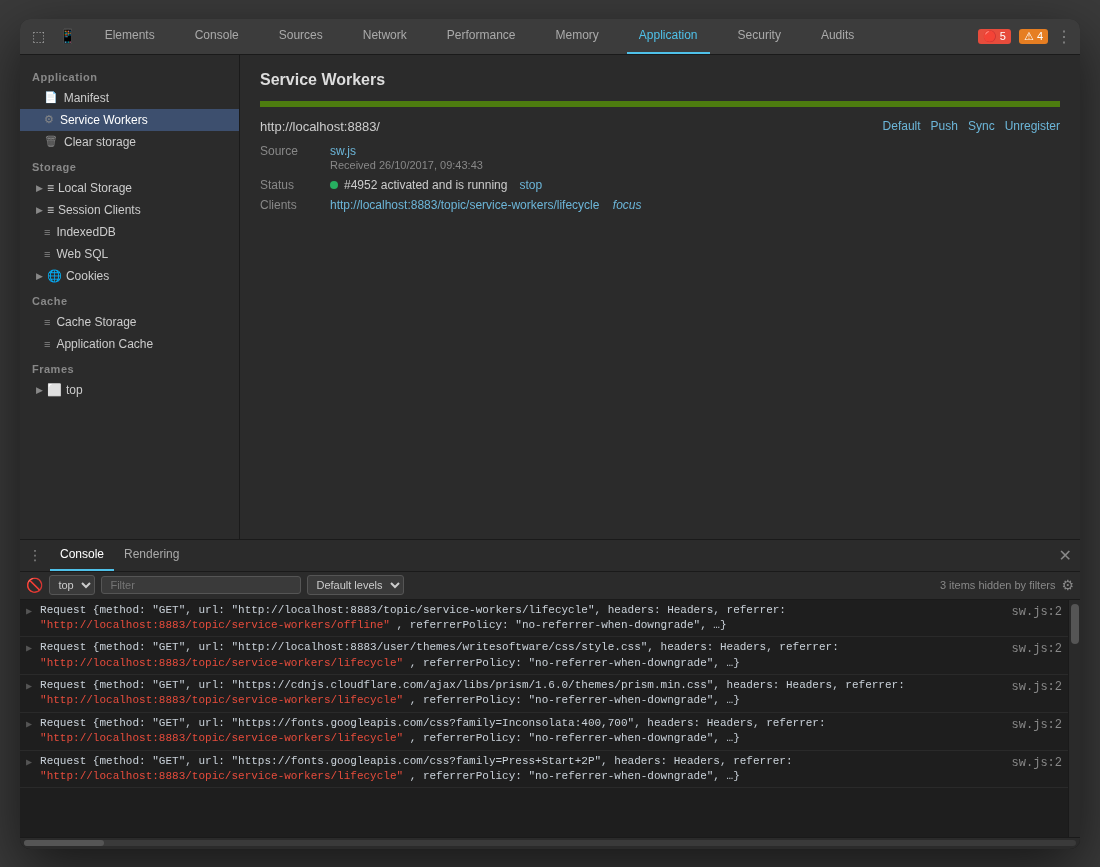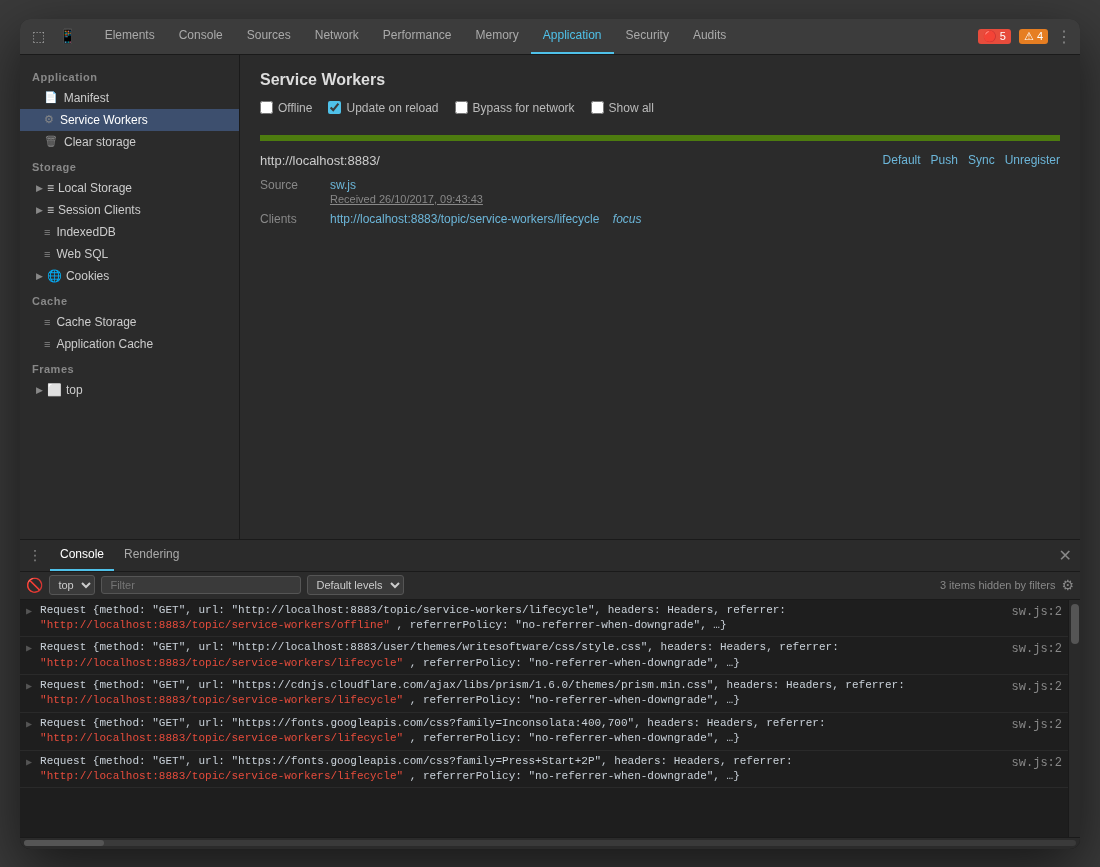--- a/index.html
+++ b/index.html
@@ -69,21 +69,21 @@
       margin-right: 12px;
     }
     .toolbar-icon-btn {
       color: #aaa;
       cursor: pointer;
       font-size: 14px;
       padding: 2px 4px;
     }
     .nav-tabs {
       display: flex;
-      gap: 0;
+      gap: 16px;
       height: 100%;
       align-items: stretch;
       justify-content: center;
     }
     .nav-tab {
       padding: 0 12px;
       display: flex;
       align-items: center;
       color: #aaa;
       cursor: pointer;
@@ -421,21 +421,21 @@
       background: #3a3a3a;
       border-radius: 3px;
       position: relative;
     }
     .bottom-scrollbar-thumb {
       width: 80px;
       height: 6px;
       background: #555;
       border-radius: 3px;
     }
-    .received-text { color: #888; font-size: 11px; text-decoration: underline; }
+    .received-text { color: #888; font-size: 11px; }
   </style>
 </head>
 <body>
 
 <div class="window">
 
 
   <div class="toolbar">
     <div class="toolbar-icons">
       <span class="toolbar-icon-btn">⬚</span>
@@ -521,38 +521,20 @@
         <div class="sidebar-item-group">
           <span class="chevron">▶</span>
           <span class="icon">⬜</span>
           <span>top</span>
         </div>
       </div>
 
       <div class="content-panel">
         <div class="sw-title">Service Workers</div>
 
-        <div class="sw-options">
-          <label class="checkbox-label">
-            <input type="checkbox" style="">
-            <span>Offline</span>
-          </label>
-          <label class="checkbox-label">
-            <input type="checkbox" checked="" style="">
-            <span>Update on reload</span>
-          </label>
-          <label class="checkbox-label">
-            <input type="checkbox" style="">
-            <span>Bypass for network</span>
-          </label>
-          <label class="checkbox-label">
-            <input type="checkbox" style="">
-            <span>Show all</span>
-          </label>
-        </div>
 
         <div class="sw-entry">
           <div class="sw-entry-header">
             <span class="sw-url">http://localhost:8883/</span>
             <div class="sw-actions">
               <a class="sw-action-link">Default</a>
               <a class="sw-action-link">Push</a>
               <a class="sw-action-link">Sync</a>
               <a class="sw-action-link">Unregister</a>
             </div>
@@ -560,20 +542,30 @@
 
           <div class="sw-detail-row">
             <span class="sw-detail-label">Source</span>
             <div class="sw-detail-value">
               <a class="sw-link">sw.js</a>
               <br>
               <span class="received-text">Received 26/10/2017, 09:43:43</span>
             </div>
           </div>
 
+          <div class="sw-detail-row">
+            <span class="sw-detail-label">Status</span>
+            <div class="sw-detail-value">
+              <span class="status-running">
+                <span class="status-dot"></span>
+                <span>#4952 activated and is running</span>
+                <a class="stop-link">stop</a>
+              </span>
+            </div>
+          </div>
 
           <div class="sw-detail-row">
             <span class="sw-detail-label">Clients</span>
             <div class="sw-detail-value">
               <a class="sw-link">http://localhost:8883/topic/service-workers/lifecycle</a>
               <a class="sw-link" style="margin-left:10px;font-style:italic;">focus</a>
             </div>
           </div>
         </div>
       </div>

